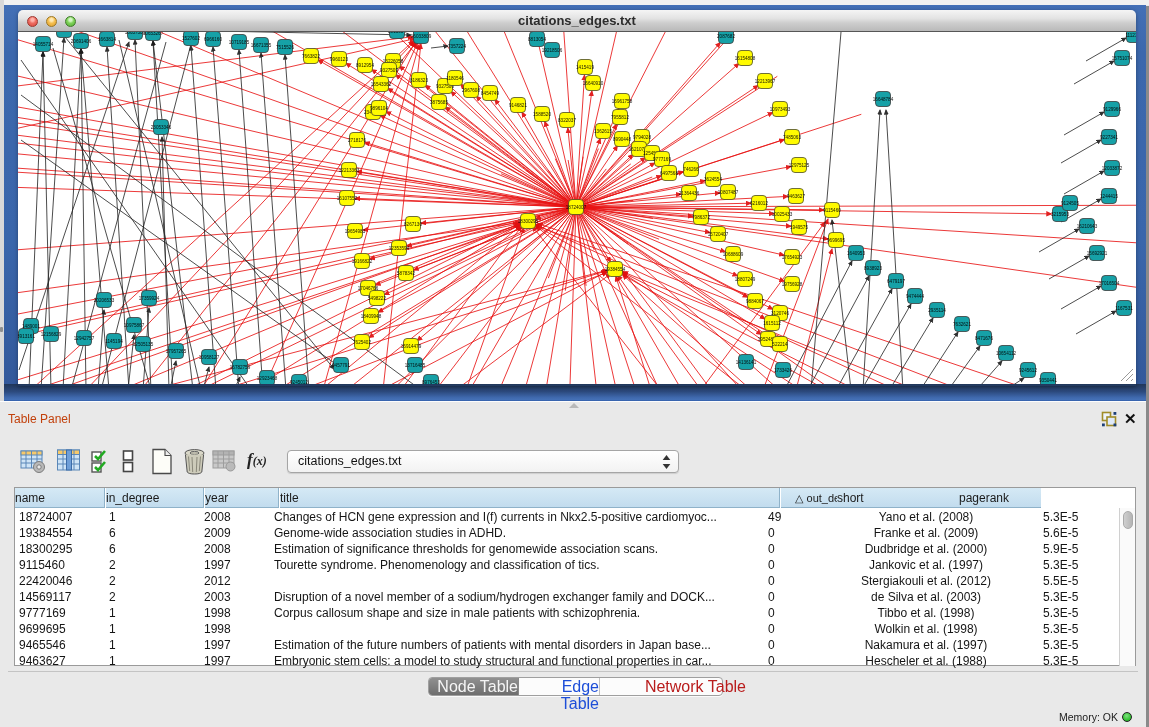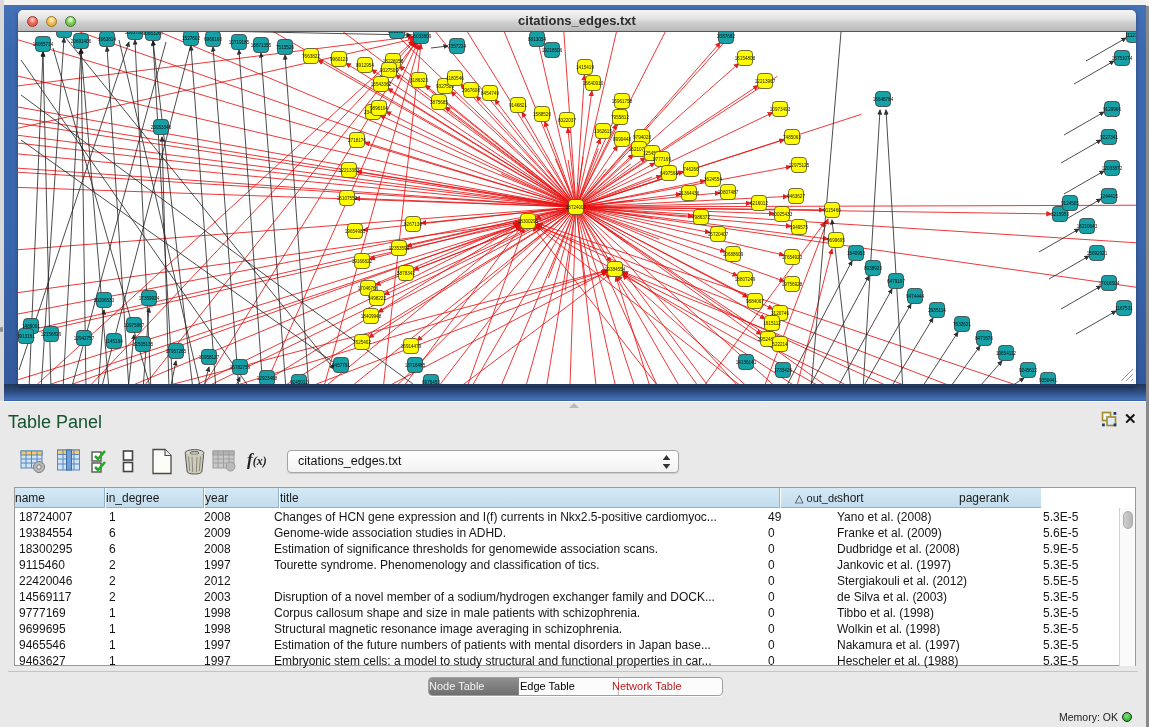--- a/index.html
+++ b/index.html
@@ -12,37 +12,37 @@
 #win{left:18px;top:10px;width:1118px;height:376px;border-radius:5px 5px 0 0;box-shadow:0 1px 4px rgba(0,0,0,.35)}
 #tbar{left:0;top:0;width:1118px;height:22px;border-radius:5px 5px 0 0;background:linear-gradient(180deg,#f5f5f5,#e3e3e3 40%,#cdcdcd 62%,#b9b9b9);border-bottom:1px solid #565656}
 #tbar .ti{width:100%;text-align:center;font-size:13px;font-weight:bold;color:#2c2c2c;line-height:21px}
 .tl{top:5.5px;width:11px;height:11px;border-radius:50%}
 #tlr{left:8.5px;background:radial-gradient(circle at 50% 32%,#ffb3ab 0 18%,#ee6d62 45%,#d8473c 100%);border:0.5px solid #9e3830}
 #tly{left:27.5px;background:radial-gradient(circle at 50% 32%,#ffe9b3 0 18%,#f5bf4f 45%,#dd9f2e 100%);border:0.5px solid #9c7724}
 #tlg{left:46.5px;background:radial-gradient(circle at 50% 32%,#d2f5c3 0 18%,#7ed258 45%,#54ad37 100%);border:0.5px solid #3f7a28}
 #content{left:18px;top:32px;width:1118px;height:352px;background:#fff;overflow:hidden}
 #grip{right:2px;bottom:2px;width:16px;height:16px}
 #panel{left:0;top:401px;width:1146px;height:326px;background:#e9e9e9;border-top:1px solid #fdfdfd}
-#phead{left:8px;top:10px;font-size:18px;color:#14532d}
+#phead{left:8px;top:10px;font-size:12px;color:#c2410c}
 #pico1{left:1101px;top:9px;width:16px;height:16px}
 #picox{left:1124px;top:8px;font-size:15px;font-weight:bold;color:#111}
 #combo{left:287px;top:48px;width:392px;height:23px;background:linear-gradient(180deg,#ffffff,#f2f2f2);border:1px solid #a5a5a5;border-radius:4px;font-size:12.5px;color:#111;line-height:21px;padding-left:10px;box-shadow:0 1px 1px rgba(0,0,0,.12)}
 
 #tablewrap{left:14px;top:85px;width:1122px;height:179px;background:#fff;border:1px solid #9a9a9a}
 .hc{position:absolute;top:0;height:20px;background:linear-gradient(180deg,#d5e9f5,#c2dcee);border-right:1px solid #8fb2c9;border-bottom:1px solid #8fb2c9;font-size:12px;color:#1a1a1a;text-align:left;line-height:20px}
 .row{position:absolute;left:0;width:1104px;height:16px;font-size:12px;color:#151515;white-space:nowrap}
 .row span{position:absolute;top:0;line-height:16px}
-.c0{left:4px}.c1{left:94px}.c2{left:189px}.c3{left:259px;width:490px;overflow:hidden}.c4{left:753px}.c5{left:822px;width:178px;text-align:left}.c6{left:1028px}
+.c0{left:4px}.c1{left:94px}.c2{left:189px}.c3{left:259px;width:490px;overflow:hidden}.c4{left:753px}.c5{left:822px;width:178px;text-align:center}.c6{left:1028px}
 #vsb{position:absolute;right:0;top:20px;width:16px;height:158px;background:#fafafa;border-left:1px solid #d0d0d0}
 #vsbthumb{position:absolute;left:2.5px;top:3px;width:10px;height:18px;border-radius:5px;background:linear-gradient(90deg,#cfcfcf,#b5b5b5);border:0.5px solid #aaa}
 #underline{left:8px;top:269px;width:1130px;height:1px;background:#c4c4c4}
 #tabs{left:428px;top:275px;width:295px;height:19px;border:1px solid #9f9f9f;border-radius:4px;background:#fcfcfc;box-shadow:0 1px 0 rgba(255,255,255,.8)}
-.tab{position:absolute;top:0;height:17px;font-size:11px;line-height:17px;text-align:left}
+.tab{position:absolute;top:0;height:17px;font-size:16px;line-height:17px;text-align:right}
 #tab1{left:0;width:90px;background:linear-gradient(180deg,#909090,#6e6e6e);color:#f5f5f5;border-radius:3px 0 0 3px;border-right:1px solid #888}
-#tab2{left:91px;width:99px;color:#000000;border-right:1px solid #c0c0c0}
+#tab2{left:91px;width:80px;color:#1d4ed8;border-right:1px solid #c0c0c0}
 #tab3{left:183px;width:134px;color:#b91c1c}
 #memtxt{left:1059px;top:309px;font-size:10.5px;color:#222}
 #memdot{left:1122px;top:310px;width:10px;height:10px;border-radius:50%;background:radial-gradient(circle at 45% 35%,#7fe07f,#35c335 60%,#23a623);border:1px solid #222}
 #divhandle{left:569px;top:403px;width:0;height:0;border-left:5px solid transparent;border-right:5px solid transparent;border-bottom:5px solid #b9b9b9}
 .icon{position:absolute;top:46px}
 </style></head>
 <body>
 <div class="abs" id="topstrip"></div>
 <div class="abs" id="frame"></div>
 <div class="abs" id="framebot"></div>
@@ -665,21 +665,21 @@
         <span class="c4">0</span>
         <span class="c5">Franke et al. (2009)</span>
         <span class="c6">5.6E-5</span>
       </div>
 <div class="row" style="top:53px">
         <span class="c0">18300295</span>
         <span class="c1">6</span>
         <span class="c2">2008</span>
         <span class="c3">Estimation of significance thresholds for genomewide association scans.</span>
         <span class="c4">0</span>
-        <span class="c5">Dudbridge et al. (2008)</span>
+        <span class="c5">Dudbridge et al. (2000)</span>
         <span class="c6">5.9E-5</span>
       </div>
 <div class="row" style="top:69px">
         <span class="c0">9115460</span>
         <span class="c1">2</span>
         <span class="c2">1997</span>
         <span class="c3">Tourette syndrome. Phenomenology and classification of tics.</span>
         <span class="c4">0</span>
         <span class="c5">Jankovic et al. (1997)</span>
         <span class="c6">5.3E-5</span>
@@ -707,21 +707,20 @@
         <span class="c2">1998</span>
         <span class="c3">Corpus callosum shape and size in male patients with schizophrenia.</span>
         <span class="c4">0</span>
         <span class="c5">Tibbo et al. (1998)</span>
         <span class="c6">5.3E-5</span>
       </div>
 <div class="row" style="top:133px">
         <span class="c0">9699695</span>
         <span class="c1">1</span>
         <span class="c2">1998</span>
-        <span class="c3">Structural magnetic resonance image averaging in schizophrenia.</span>
         <span class="c4">0</span>
         <span class="c5">Wolkin et al. (1998)</span>
         <span class="c6">5.3E-5</span>
       </div>
 <div class="row" style="top:149px">
         <span class="c0">9465546</span>
         <span class="c1">1</span>
         <span class="c2">1997</span>
         <span class="c3">Estimation of the future numbers of patients with mental disorders in Japan base...</span>
         <span class="c4">0</span>

